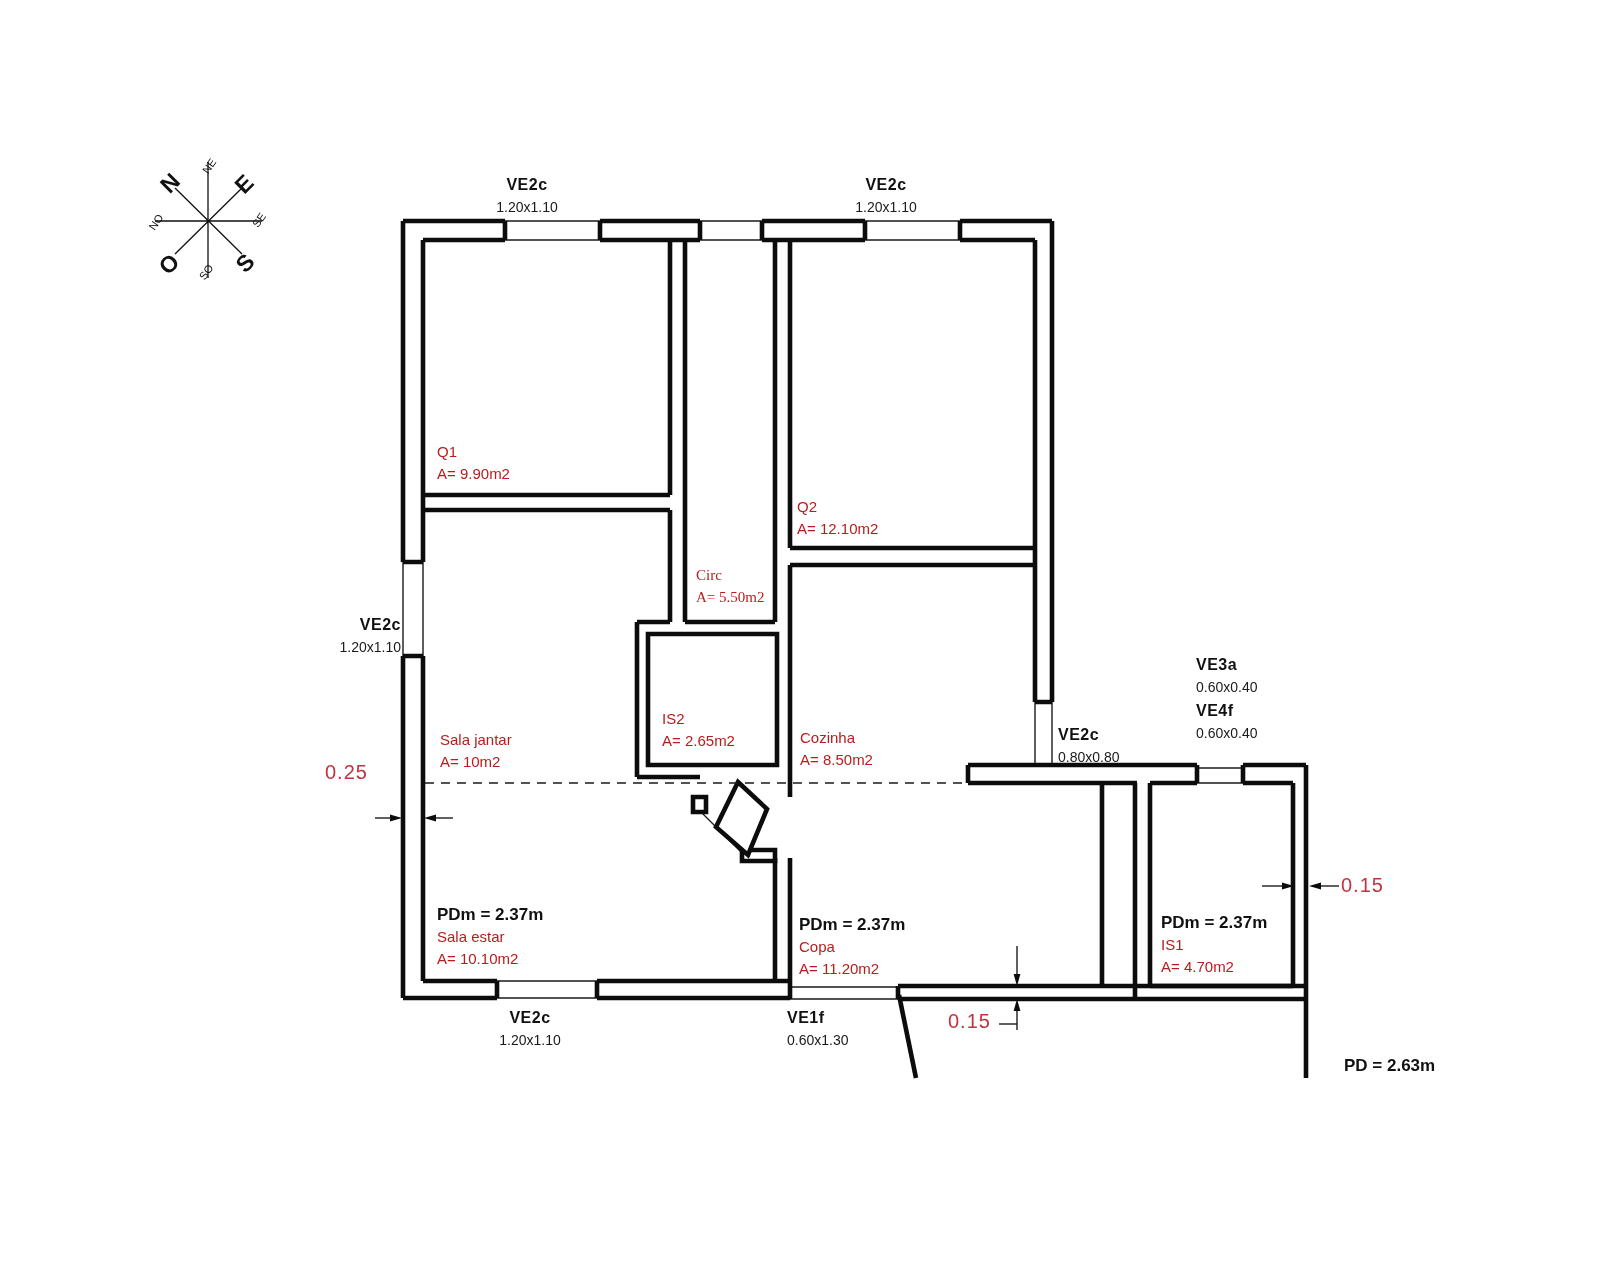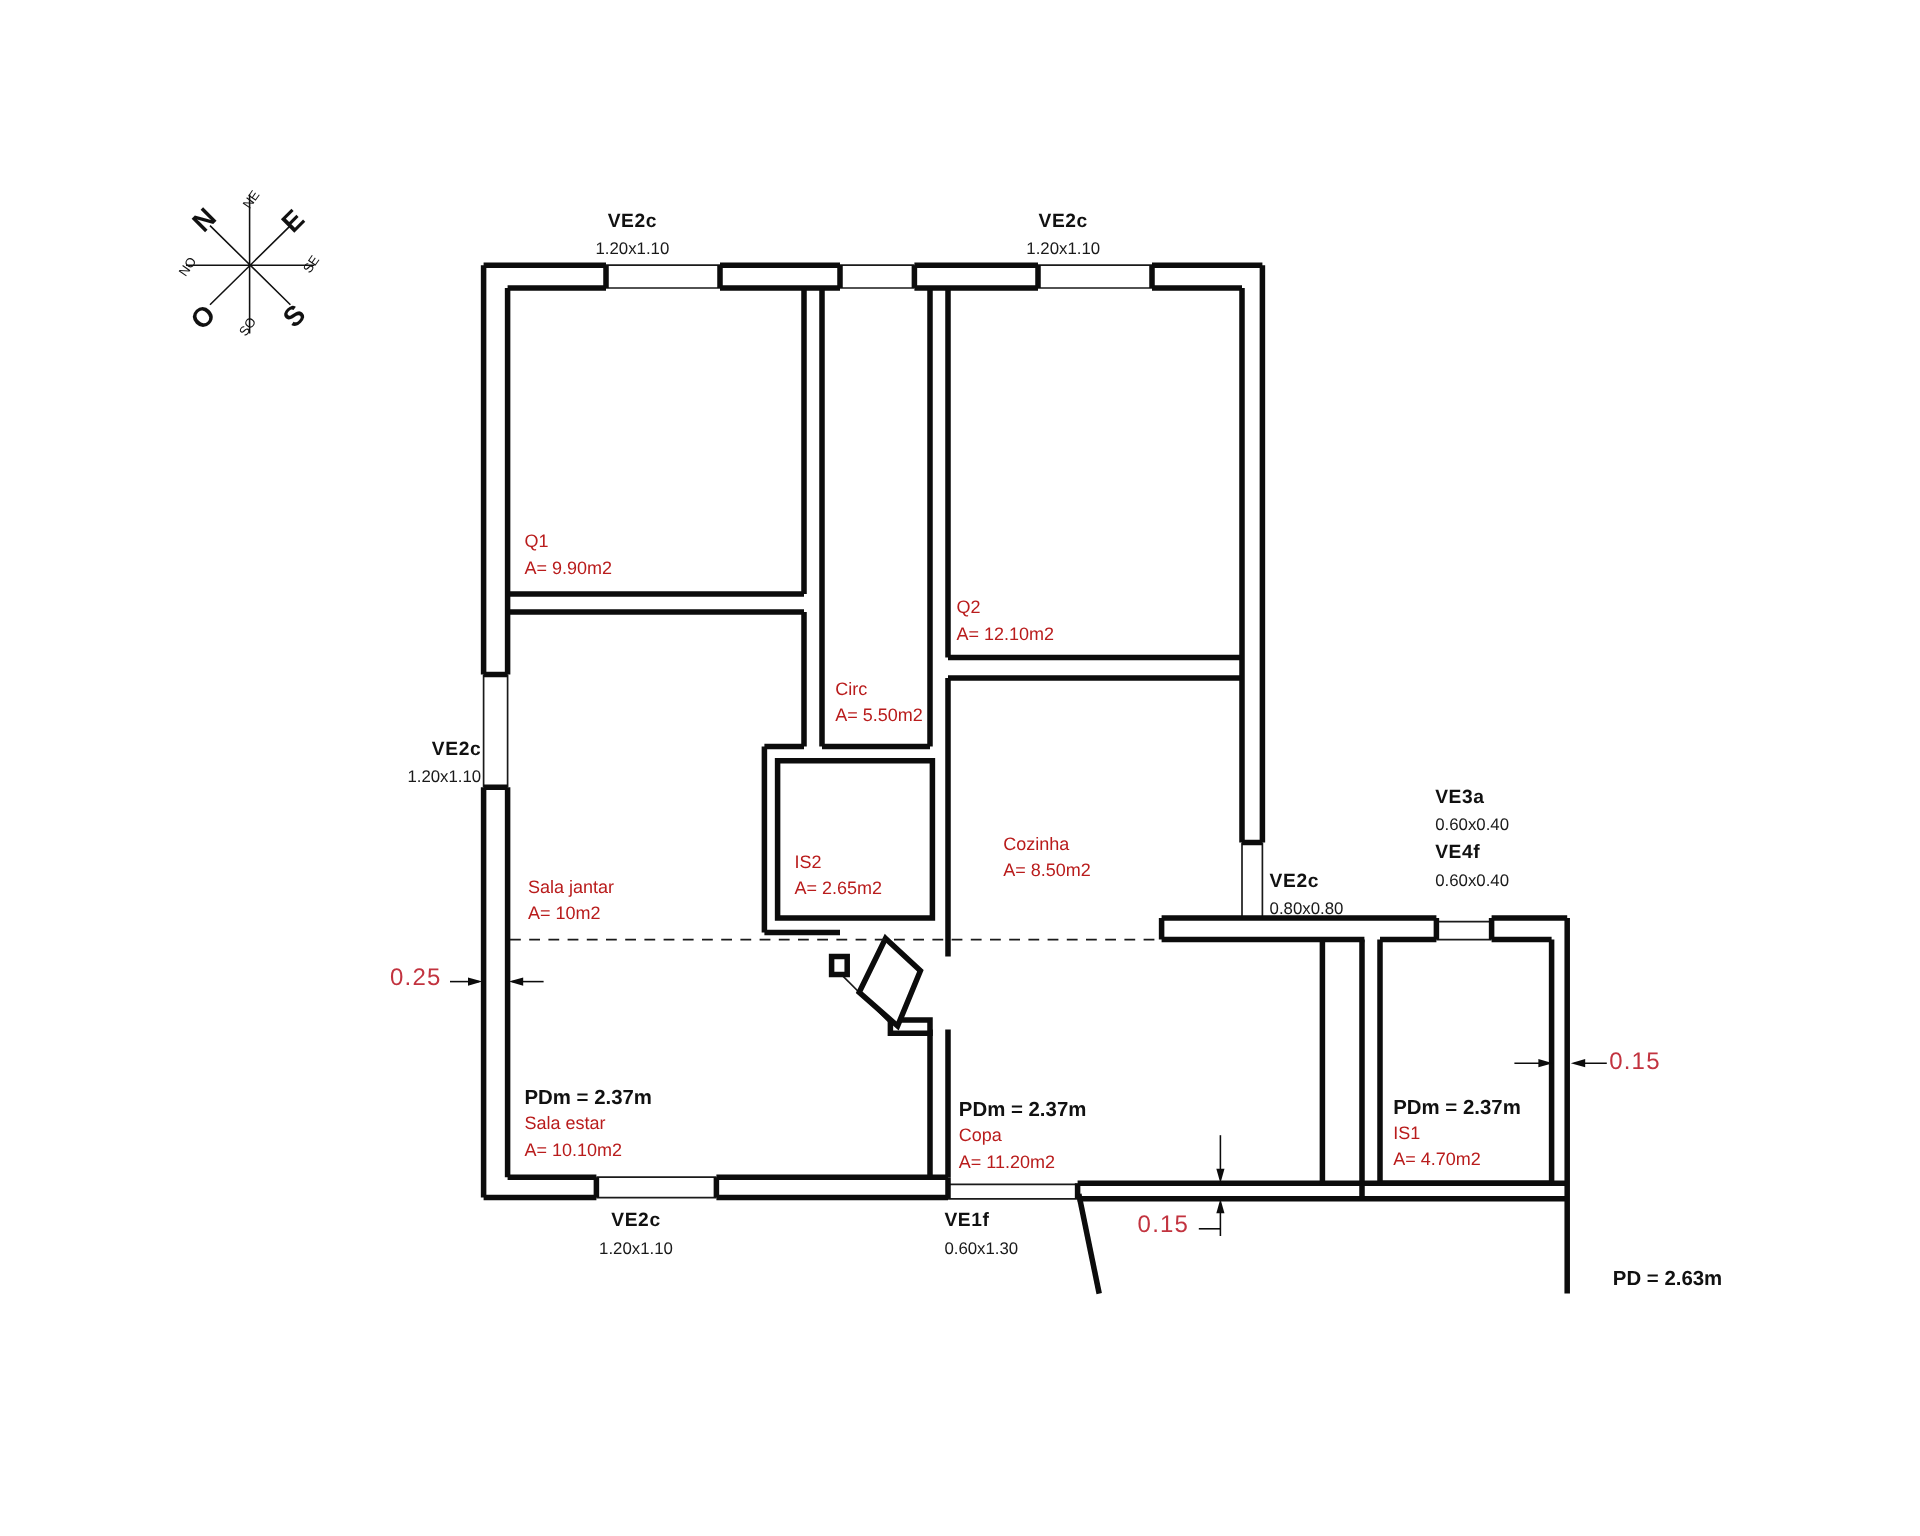--- a/index.html
+++ b/index.html
@@ -162,31 +162,31 @@
   <div class="lbl" style="left:437px;top:441px;">
     <div class="rm">Q1</div>
     <div class="rm">A= 9.90m2</div>
   </div>
 
   <div class="lbl" style="left:797px;top:496px;">
     <div class="rm">Q2</div>
     <div class="rm">A= 12.10m2</div>
   </div>
 
-  <div class="lbl" style="left:696px;top:564px;">
+  <div class="lbl" style="left:696px;top:564px;font-family:Liberation Serif, serif;">
     <div class="rm">Circ</div>
     <div class="rm">A= 5.50m2</div>
   </div>
 
   <div class="lbl" style="left:662px;top:708px;">
     <div class="rm">IS2</div>
     <div class="rm">A= 2.65m2</div>
   </div>
 
-  <div class="lbl" style="left:800px;top:693px;margin-left:36px;">
+  <div class="lbl" style="left:800px;top:727px;">
     <div class="rm">Cozinha</div>
     <div class="rm">A= 8.50m2</div>
   </div>
 
   <div class="lbl" style="left:440px;top:729px;">
     <div class="rm">Sala jantar</div>
     <div class="rm">A= 10m2</div>
   </div>
 
   <div class="lbl" style="left:437px;top:903px;">
@@ -200,19 +200,19 @@
     <div class="rm">Copa</div>
     <div class="rm">A= 11.20m2</div>
   </div>
 
   <div class="lbl" style="left:1161px;top:911px;">
     <div class="pdm">PDm = 2.37m</div>
     <div class="rm">IS1</div>
     <div class="rm">A= 4.70m2</div>
   </div>
 
-  <div class="lbl dim" style="left:325px;top:804px;">0.25</div>
+  <div class="lbl dim" style="left:325px;top:761px;">0.25</div>
   <div class="lbl dim" style="left:948px;top:1010px;">0.15</div>
   <div class="lbl dim" style="left:1341px;top:874px;">0.15</div>
 
   <div class="lbl pdnote" style="left:1344px;top:1056px;">PD = 2.63m</div>
 
 </div>
 
 </body></html>

